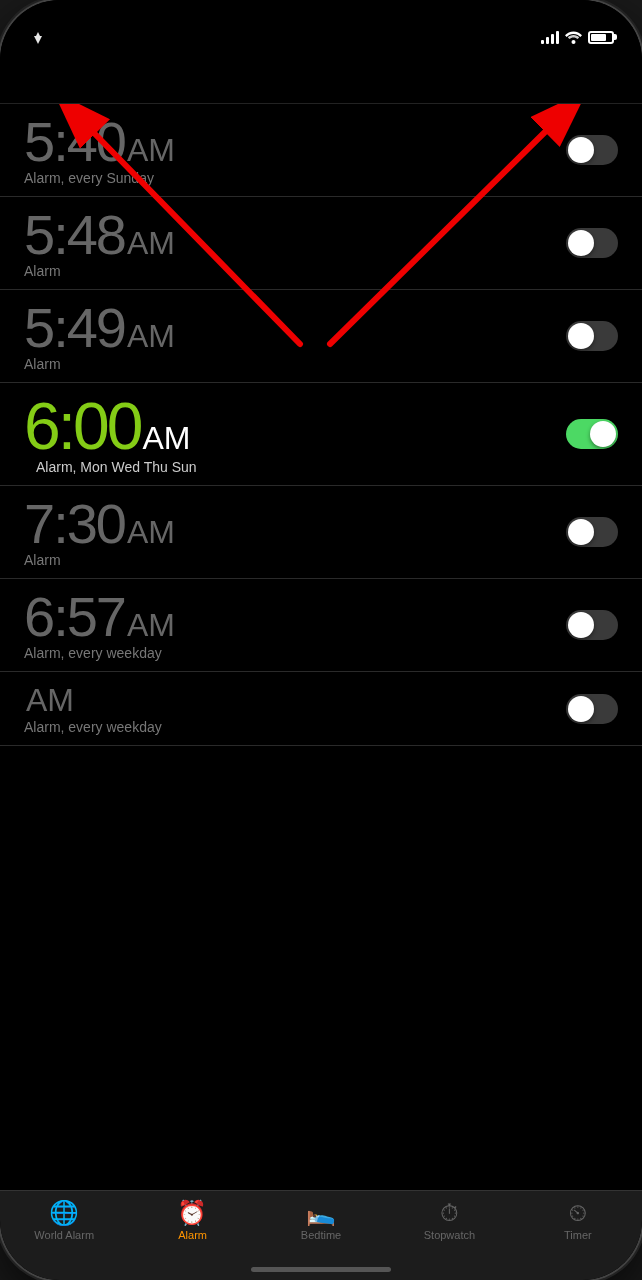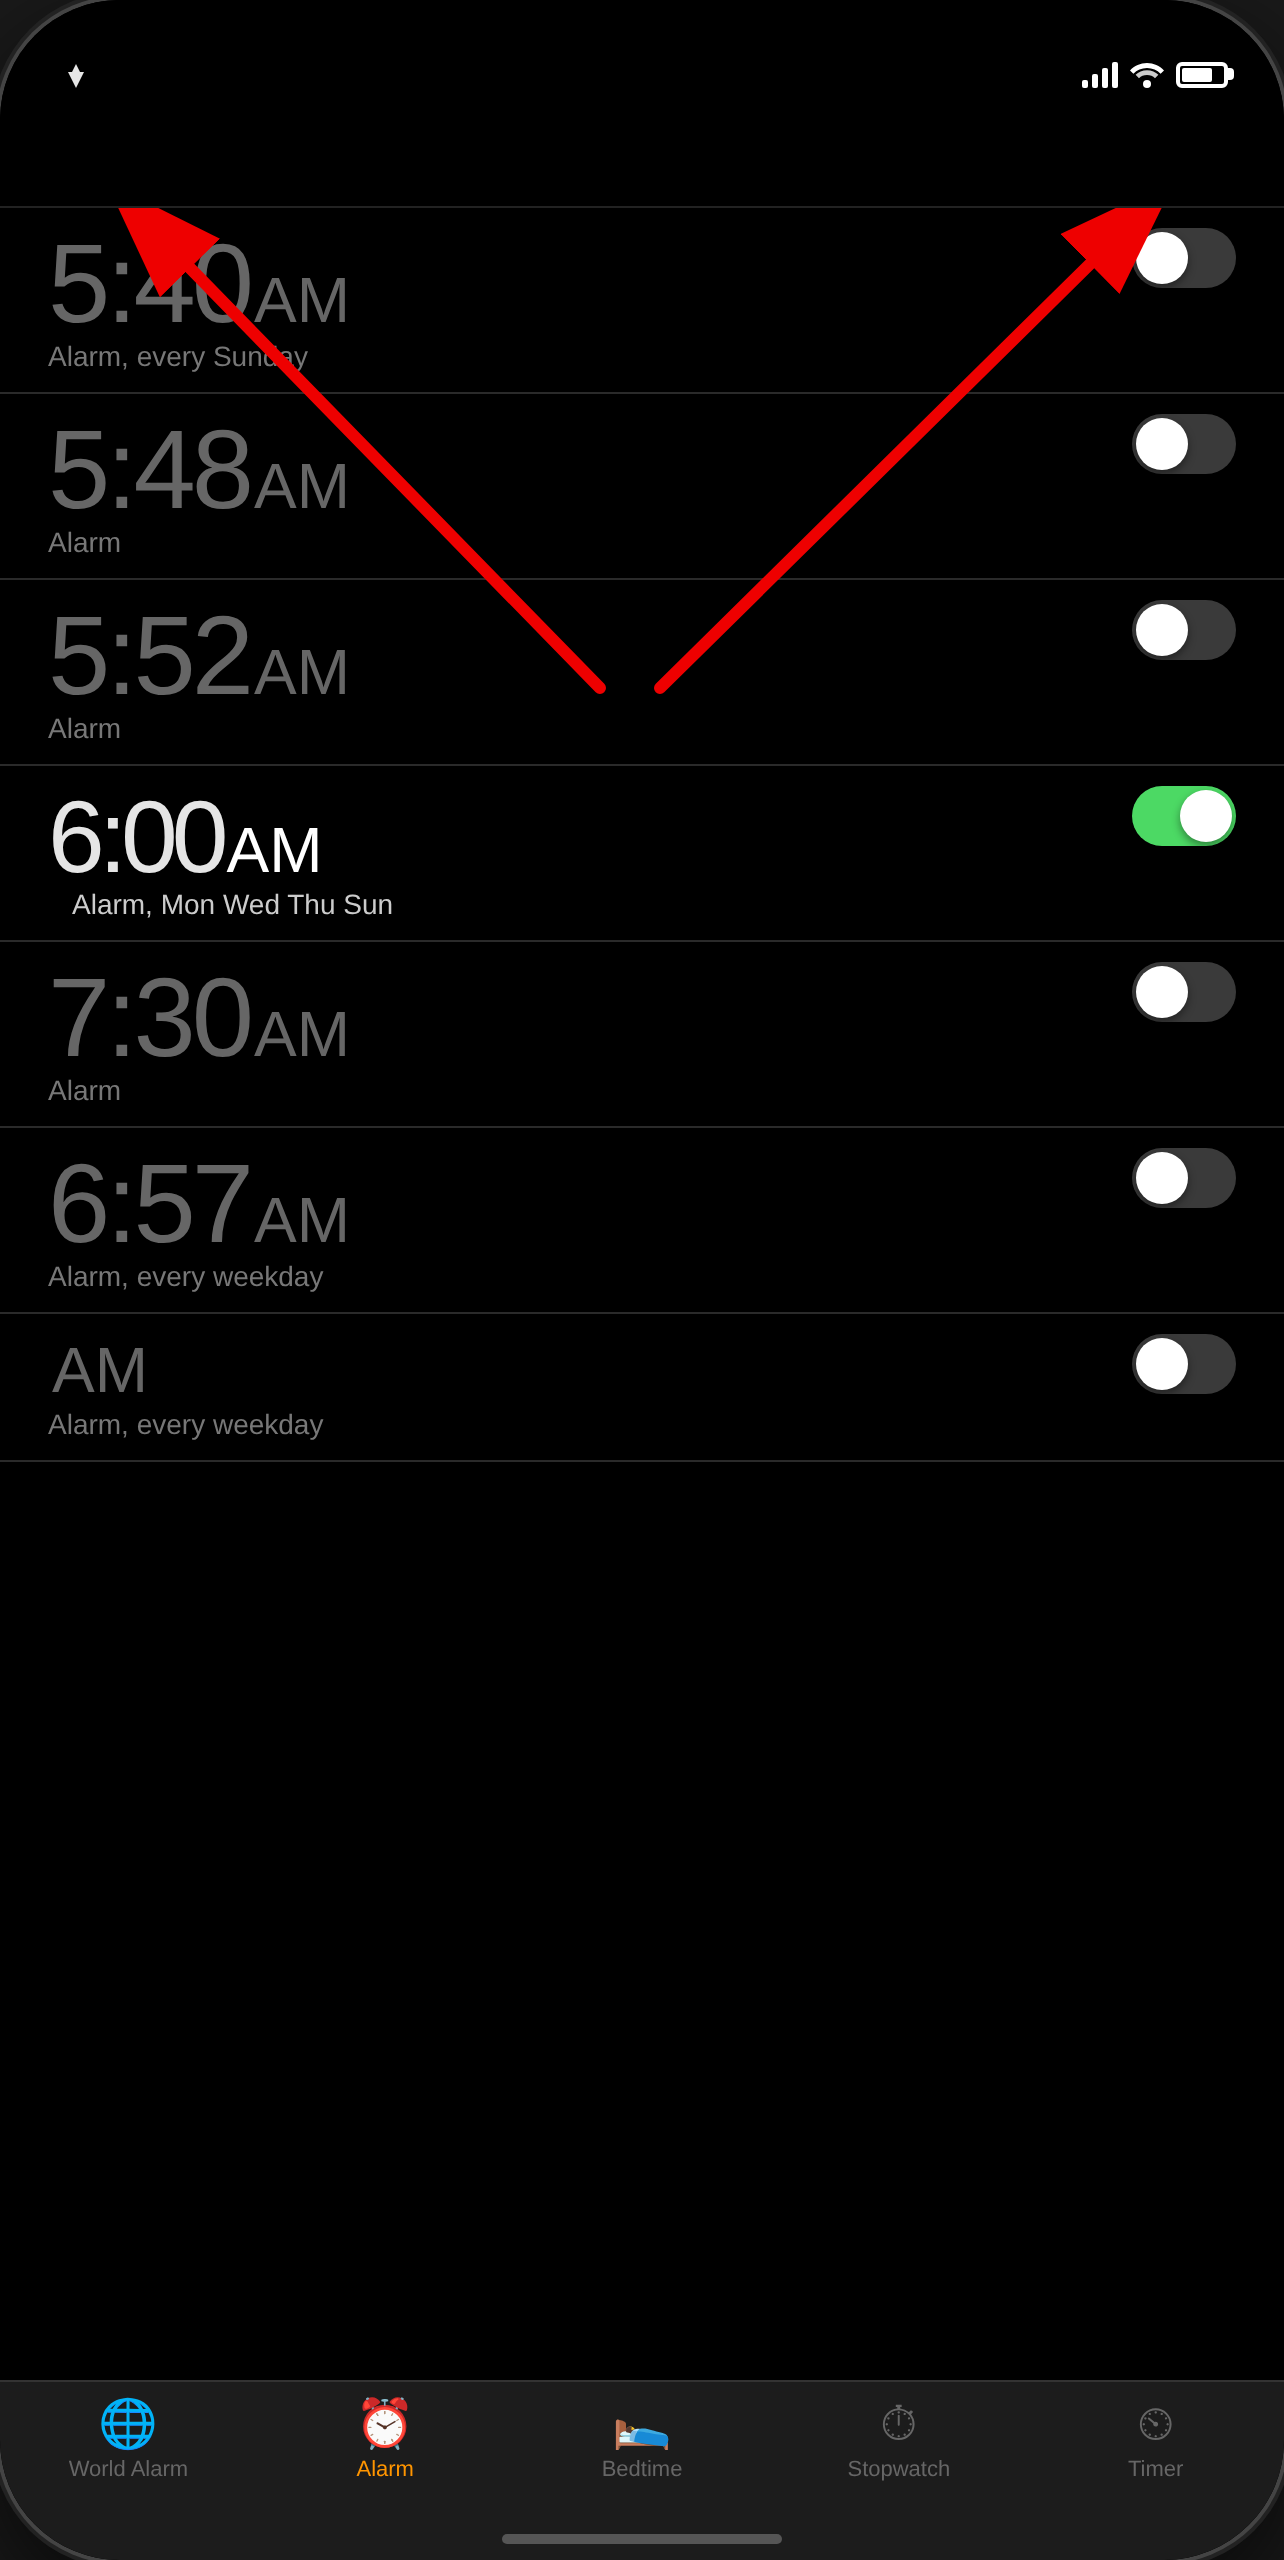--- a/index.html
+++ b/index.html
@@ -149,20 +149,21 @@
     .alarms-list {
       background: #000;
       flex: 1;
       overflow: hidden;
     }
 
     .alarm-item {
       padding: 10px 24px 10px 24px;
       border-bottom: 1px solid #2a2a2a;
       display: flex;
+      align-items: center;
       justify-content: space-between;
       position: relative;
       gap: 20px;
     }
 
     .alarm-left { flex: 1; }
 
     .alarm-time-row {
       display: flex;
       align-items: baseline;
@@ -170,23 +171,23 @@
     }
 
     .alarm-time {
       font-size: 56px;
       font-weight: 200;
       line-height: 1.0;
       letter-spacing: -2px;
     }
 
     .alarm-time.active-time {
-      font-size: 51px;
+      font-size: 66px;
       font-weight: 200;
-      color: #e5e5e5;
+      color: #84cc16;
       letter-spacing: -3px;
     }
 
     .alarm-time.inactive-time {
       color: #666;
     }
 
     .alarm-ampm {
       font-size: 32px;
       font-weight: 300;
@@ -362,21 +363,21 @@
         </div>
         <div class="alarm-label ">Alarm</div>
       </div>
       <div class="toggle off">
         <div class="toggle-knob"></div>
       </div>
     </div>
         <div class="alarm-item">
       <div class="alarm-left">
         <div class="alarm-time-row">
-          <span class="alarm-time inactive-time">5:52</span>
+          <span class="alarm-time inactive-time">5:49</span>
           <span class="alarm-ampm inactive-ampm">AM</span>
         </div>
         <div class="alarm-label ">Alarm</div>
       </div>
       <div class="toggle off">
         <div class="toggle-knob"></div>
       </div>
     </div>
         <div class="alarm-item">
       <div class="alarm-left">

